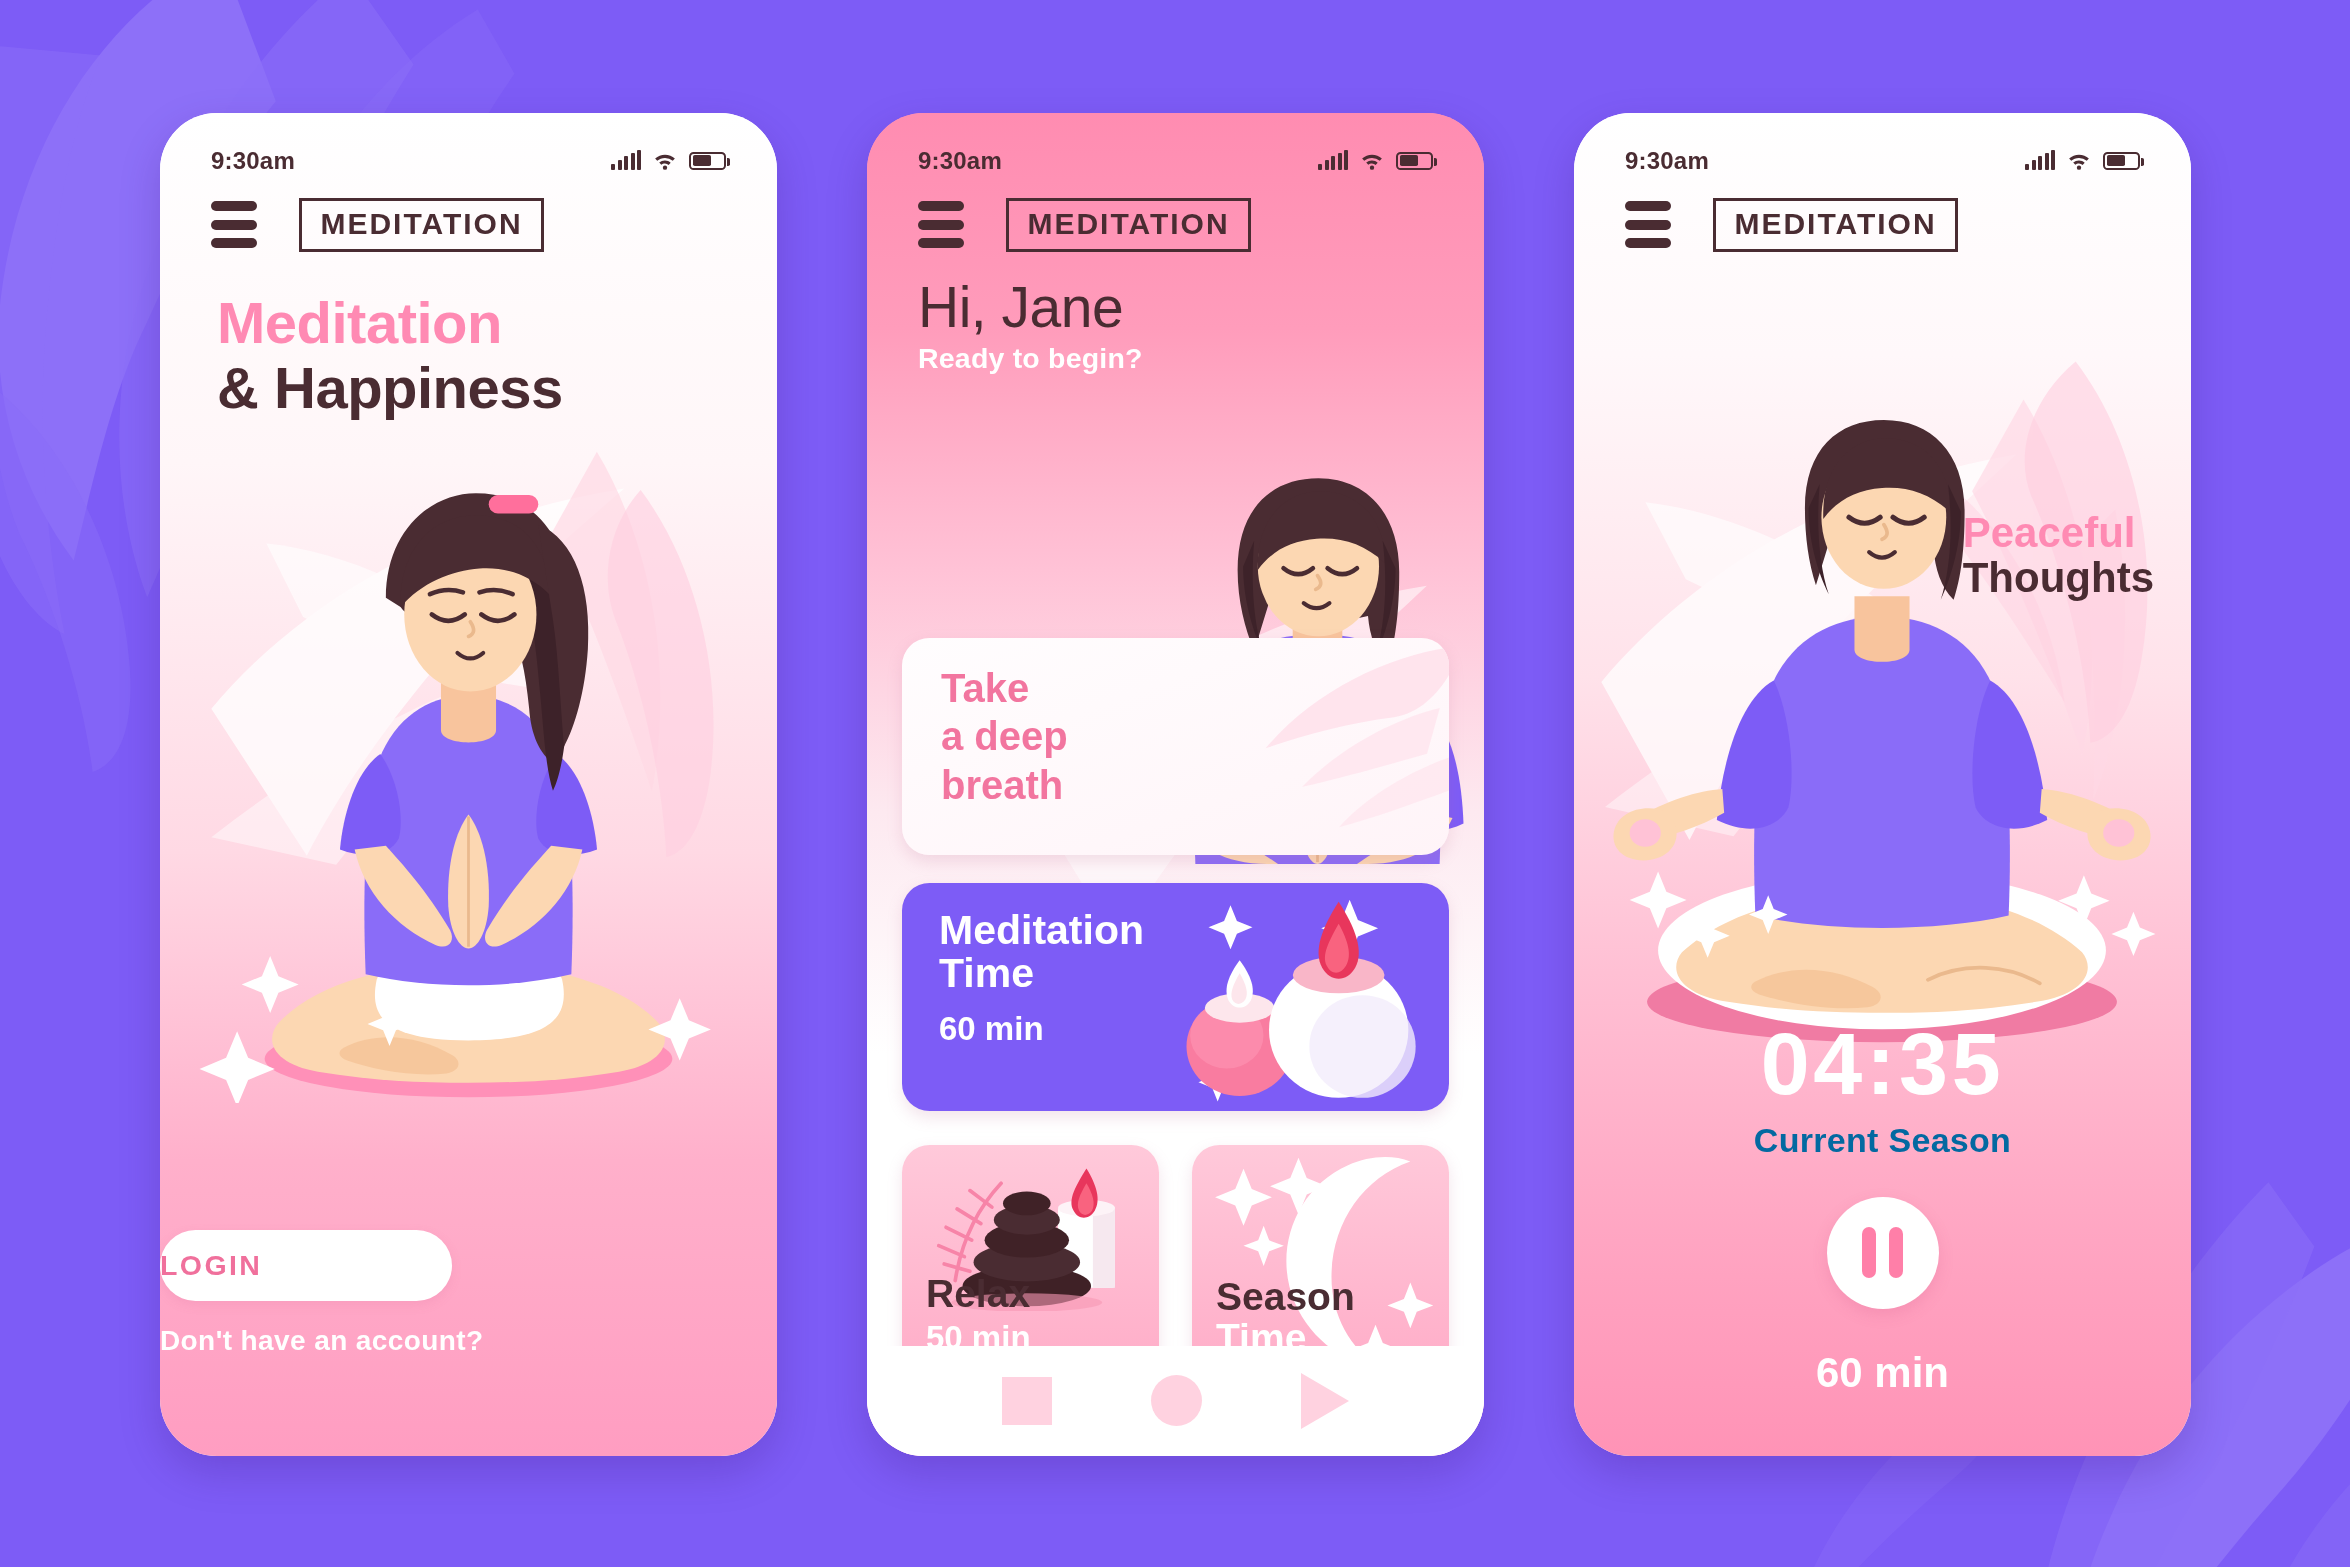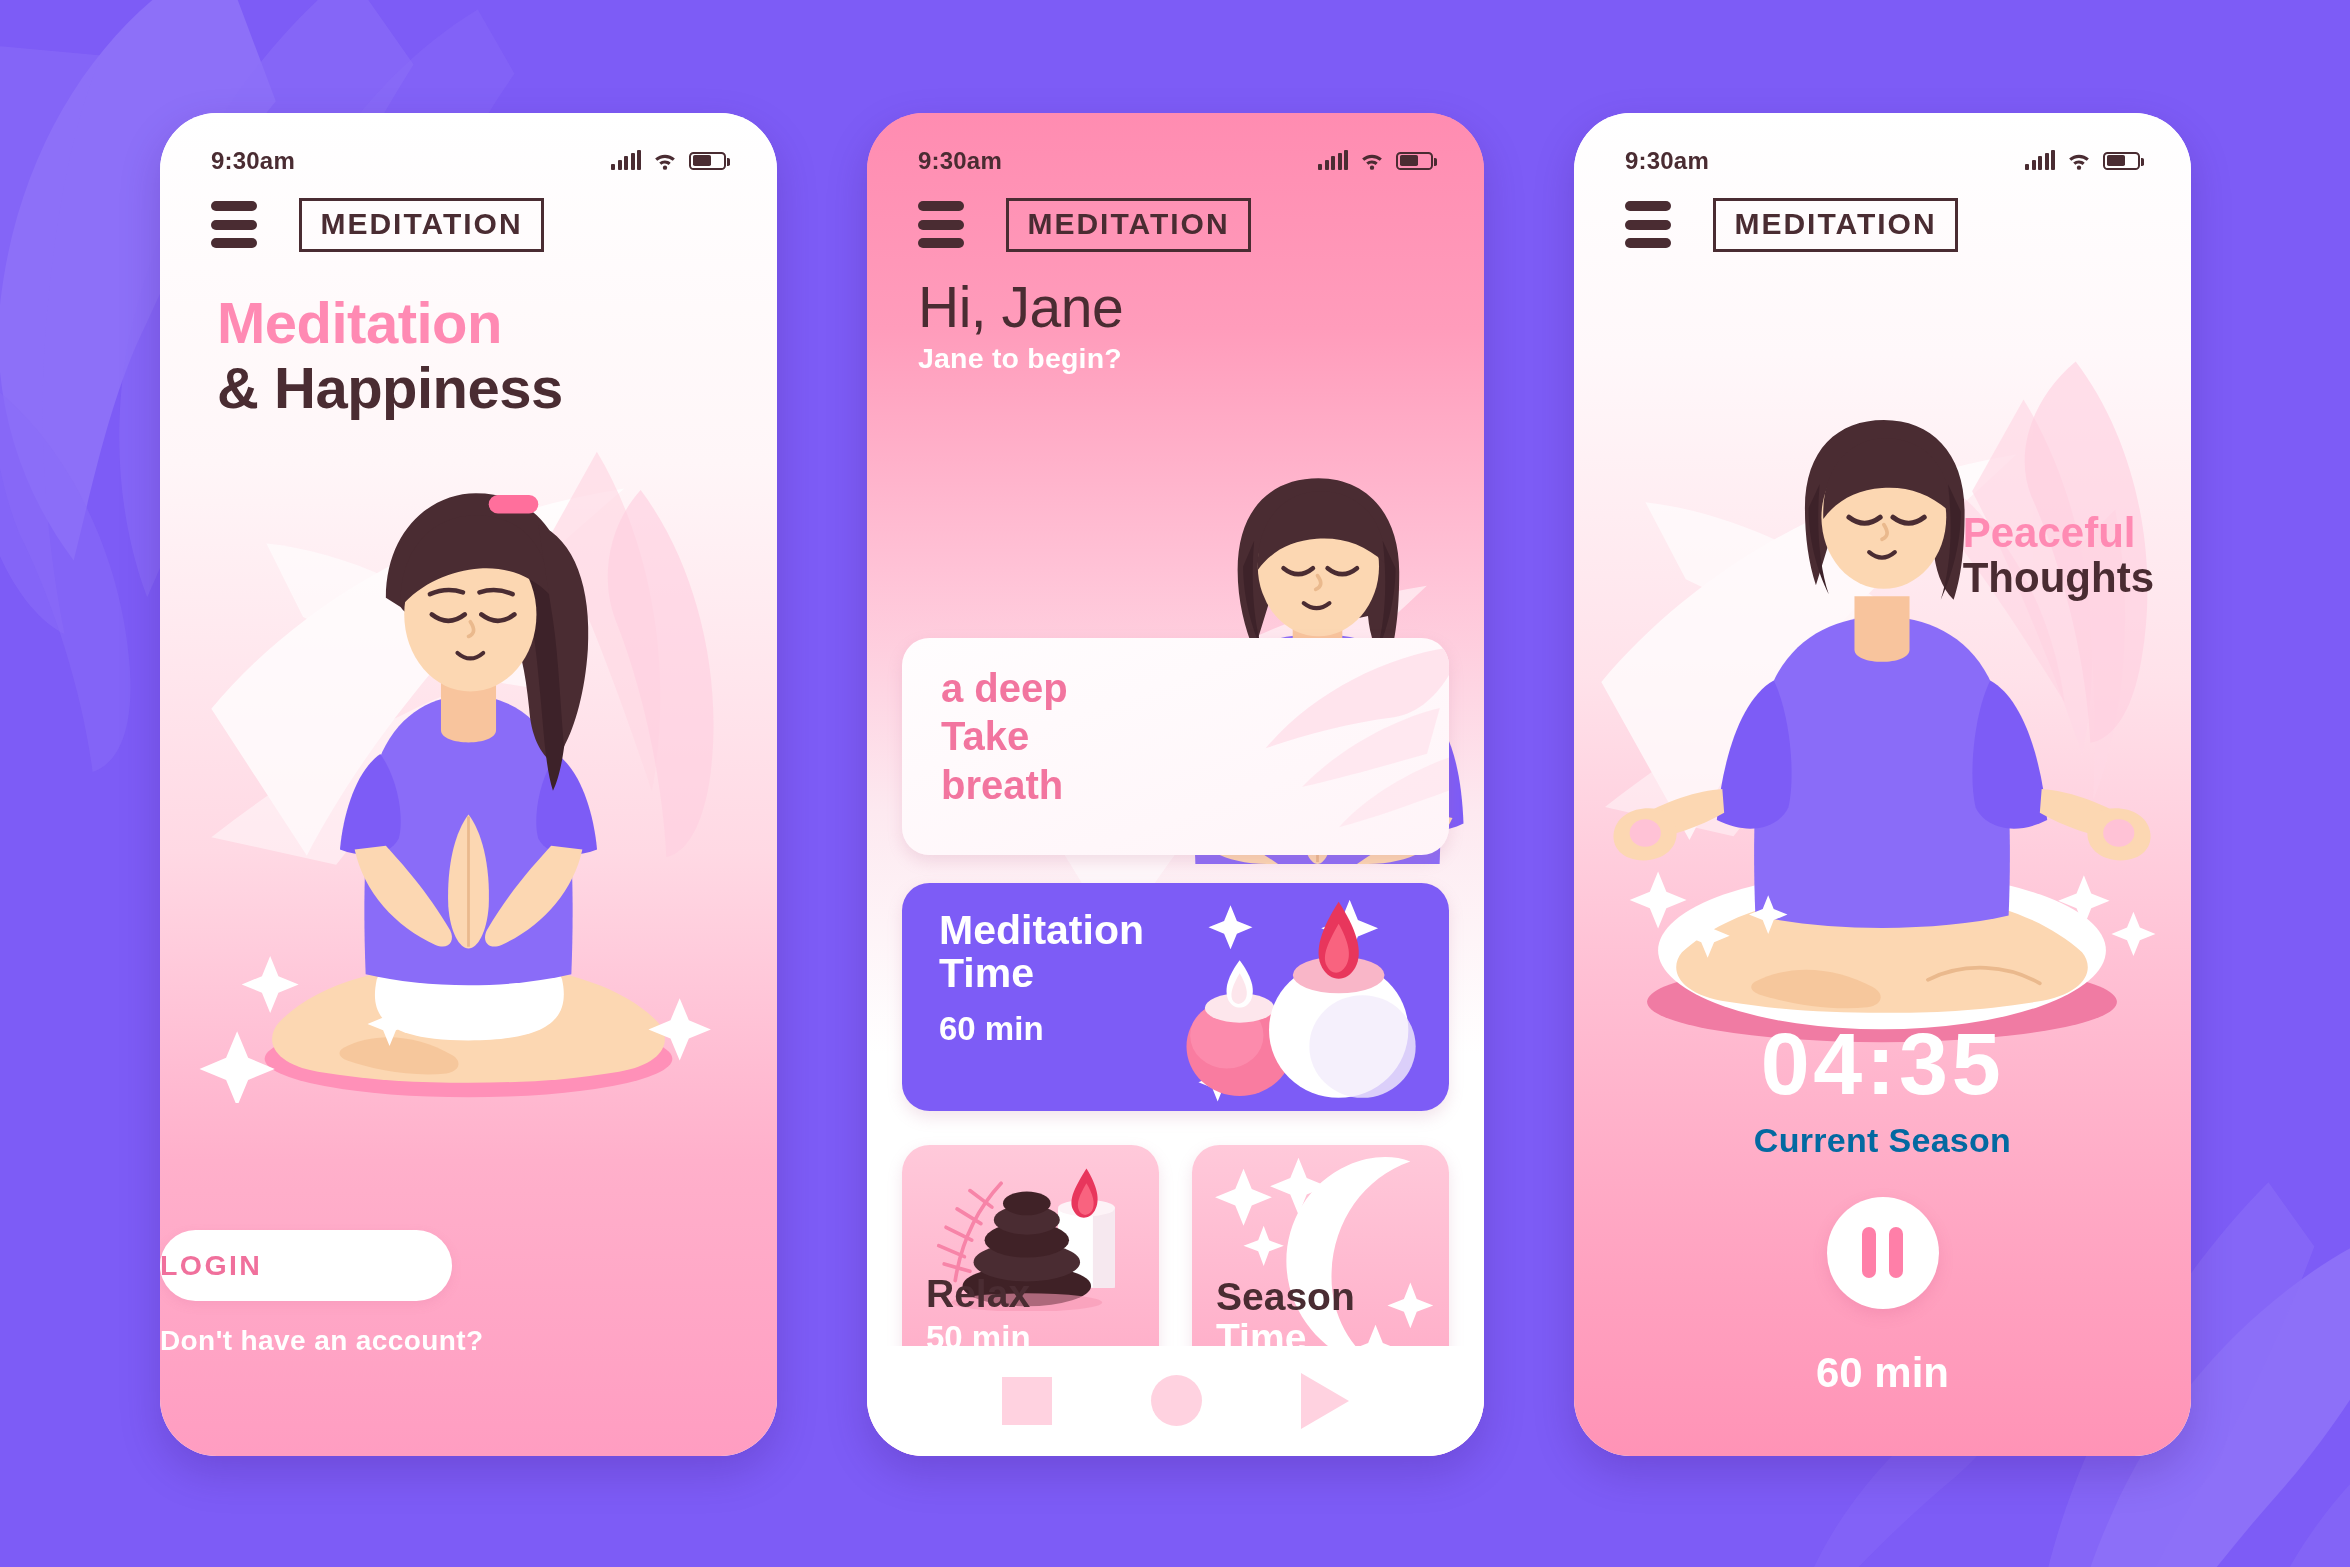--- a/index.html
+++ b/index.html
@@ -372,21 +372,21 @@
       <div class="hamburger">
           <span></span>
           <span></span>
           <span></span>
         </div>
       <div class="logo-box">MEDITATION</div>
     </div>
 
     <div class="greet">
       <div class="hi">Hi, Jane</div>
-      <div class="ready">Jane to begin?</div>
+      <div class="ready">Ready to begin?</div>
     </div>
 
     <div class="person2">
       <svg width="303" height="395" viewBox="0 0 330 430">
         <path d="M44 262 C58 210 96 180 165 180 C234 180 272 210 286 262 C300 316 300 380 298 430 L32 430 C30 380 30 316 44 262 Z" fill="#8a6cf8"></path>
         <path d="M44 264 C20 282 8 330 6 386 C34 400 60 392 70 374 C78 348 66 296 44 264 Z" fill="#7d5cf6"></path>
         <path d="M286 264 C310 282 322 330 324 386 C296 400 270 392 260 374 C252 348 264 296 286 264 Z" fill="#7d5cf6"></path>
         <path d="M18 380 C32 412 64 430 110 430 L122 430 C92 410 62 392 38 376 Z" fill="#fcd7b2"></path>
         <path d="M312 380 C298 412 266 430 220 430 L208 430 C238 410 268 392 292 376 Z" fill="#fcd7b2"></path>
         <path d="M165 272 C152 292 144 330 146 380 C148 412 156 430 165 430 C174 430 182 412 184 380 C186 330 178 292 165 272 Z" fill="#fcd7b2"></path>
@@ -406,22 +406,22 @@
 
     <div class="card card-breath">
       <svg width="275" height="217" viewBox="0 0 300 236" style="position:absolute;right:0;top:0;z-index:1;">
         <g fill="#ffe2ec" opacity=".9">
           <path d="M300 10 C230 20 150 60 100 120 C140 106 190 92 240 86 C268 82 288 60 300 40 Z"></path>
           <path d="M290 76 C240 88 180 120 140 162 C184 152 234 138 276 126 Z" opacity=".8"></path>
           <path d="M300 130 C260 144 210 172 180 206 C218 196 262 180 300 166 Z" opacity=".7"></path>
         </g>
       </svg>
       <div class="txt">
+        <div>Take</div>
         <div>a deep</div>
-        <div>Take</div>
         <div>breath</div>
       </div>
     </div>
 
     <div class="card card-med">
       <svg width="275" height="228" viewBox="0 0 300 248" style="position:absolute;right:3.7px;top:0;z-index:2;">
         <path d="M66 24 l7 17 17 7 -17 7 -7 17 -7 -17 -17 -7 17 -7 Z" fill="#fff"></path>
         <path d="M196 18 l9 22 22 9 -22 9 -9 22 -9 -22 -22 -9 22 -9 Z" fill="#fff"></path>
         <path d="M52 196 l6 15 15 6 -15 6 -6 15 -6 -15 -15 -6 15 -6 Z" fill="#fff"></path>
 

